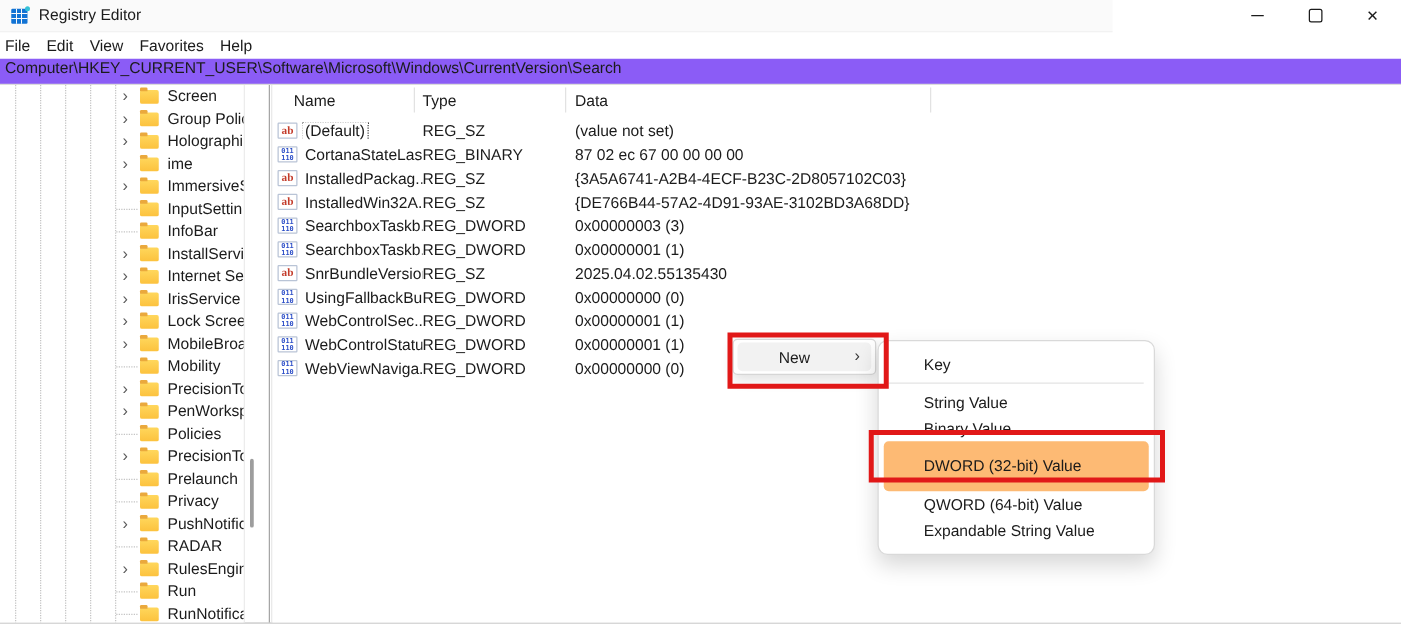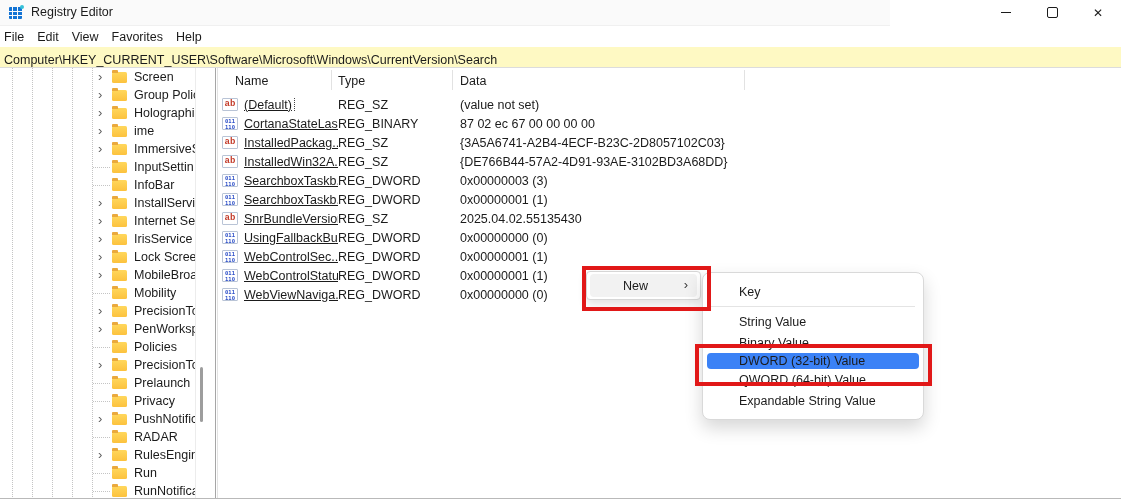--- a/index.html
+++ b/index.html
@@ -22,56 +22,56 @@
   .appicon .dot{position:absolute;right:0;top:0;width:4px;height:4px;background:#35c1d7;border-radius:50%;}
   .title-text{position:absolute;left:31px;top:5px;}
   .wbtn{position:absolute;top:0;width:46px;height:25px;display:flex;align-items:center;justify-content:center;}
   .wbtn.min{left:983px;} .wbtn.max{left:1029px;} .wbtn.close{left:1075px;font-size:12px;}
   .glyph-min{display:block;width:10px;height:1px;background:#1b1b1b;}
   .glyph-max{display:block;width:9px;height:9px;border:1px solid #1b1b1b;border-radius:2px;}
   
   .menubar{position:absolute;left:0;top:26px;width:1118px;height:21px;background:#fff;display:flex;align-items:center;padding-left:4px;box-sizing:border-box;}
   .menubar span{margin-right:13px;}
   
-  .addressbar{position:absolute;left:0;top:47px;width:1121px;height:21px;background:#fef9c3;border-bottom:1px solid #dcdcdc;box-sizing:border-box;display:flex;align-items:flex-end;padding-left:4px;}
+  .addressbar{position:absolute;left:0;top:47px;width:1121px;height:21px;background:#8b5cf6;border-bottom:1px solid #dcdcdc;box-sizing:border-box;display:flex;align-items:flex-start;padding-left:4px;}
   
   .tree{position:absolute;left:0;top:68px;width:195px;height:431px;overflow:hidden;background:#fff;}
   .guide{position:absolute;top:0;bottom:0;width:0;border-left:1px dotted #c4c4c4;}
   .trow{position:relative;height:18px;}
   .chev{position:absolute;left:98px;top:1px;width:12px;font-size:13px;color:#5c5c5c;line-height:16px;}
   .conn{position:absolute;left:93px;top:9px;width:17px;border-top:1px dotted #c4c4c4;}
   .folder{position:absolute;left:112px;top:4px;width:15px;height:11px;background:linear-gradient(#ffd75c,#fcc23e);border-radius:1.5px;}
   .folder:before{content:"";position:absolute;left:0;top:-2px;width:6px;height:3px;background:#eaa93d;border-radius:1px 1px 0 0;}
   .tlabel{position:absolute;left:134px;top:2px;white-space:nowrap;}
   .vscroll-track{position:absolute;left:195px;top:68px;width:0;height:431px;border-left:1px solid #ececec;}
   .vscroll-thumb{position:absolute;left:200px;top:367px;width:3px;height:55px;background:#9d9d9d;border-radius:2px;}
   .divider{position:absolute;left:215px;top:68px;width:0;height:431px;border-left:1px solid #a6a6a6;}
   .divider2{position:absolute;left:217px;top:68px;width:0;height:431px;border-left:1px solid #e3e3e3;}
   
   .list{position:absolute;left:218px;top:68px;width:903px;height:431px;background:#fff;}
   .lheader{position:relative;height:27px;}
   .hname{position:absolute;left:5px;top:6px;margin-left:12px;} .htype{position:absolute;left:120px;top:6px;} .hdata{position:absolute;left:242px;top:6px;}
   .hline{position:absolute;top:2px;height:20px;width:0;border-left:1px solid #e2e2e2;}
   .lrow{display:flex;height:19px;align-items:center;}
   .licon{width:16px;height:13px;margin-left:4px;flex:0 0 auto;position:relative;border:1px solid #b9c4d6;border-radius:1px;background:#fff;box-sizing:border-box;text-align:center;}
-  .licon.str{color:#c33b2a;font-weight:bold;font-size:9px;line-height:11px;font-family:Liberation Mono, monospace;}
+  .licon.str{color:#c33b2a;font-weight:bold;font-size:9px;line-height:11px;font-family:Liberation Serif, serif;}
   .licon.bin{color:#2d4fc8;font-size:5.5px;line-height:5.5px;font-family:"DejaVu Sans Mono",monospace;font-weight:bold;padding-top:1px;}
-  .lname{margin-left:4px;width:96px;flex:0 0 auto;white-space:nowrap;overflow:hidden;text-decoration:underline;}
+  .lname{margin-left:4px;width:96px;flex:0 0 auto;white-space:nowrap;overflow:hidden;}
   .lname .nm{padding:0 2px;}
   .lname .nm.focus{outline:1px dotted #444;}
   .ltype{width:122px;flex:0 0 auto;white-space:nowrap;}
   .ldata{flex:1;white-space:nowrap;overflow:hidden;}
   
   .menu-new{position:absolute;left:586px;top:271px;width:115px;height:29px;background:#fff;border:1px solid #d6d6d6;border-radius:4px;box-shadow:0 4px 10px rgba(0,0,0,.12);box-sizing:border-box;z-index:20;}
   .menu-new .item{position:absolute;left:3px;top:2px;right:3px;bottom:2px;background:#f2f2f2;border-radius:4px;display:flex;align-items:center;}
   .menu-new .item .lbl{padding-left:33px;}
   .menu-new .item .arr{position:absolute;right:9px;top:3px;font-size:13px;color:#3a3a3a;}
   .submenu{position:absolute;left:702px;top:272px;width:222px;background:#fff;border:1px solid #d9d9d9;border-radius:8px;box-shadow:0 8px 18px rgba(0,0,0,.16);box-sizing:border-box;padding:8px 0;z-index:20;}
   .submenu .sitem{height:21px;display:flex;align-items:center;margin:0 4px;padding-left:32px;border-radius:4px;}
-  .submenu .sitem.hl{height:16px;background:#3b82f6;text-align:right;}
+  .submenu .sitem.hl{height:40px;background:#fdba74;text-align:right;}
   .submenu .sep{height:1px;background:#e4e4e4;margin:4px 8px;}
   
   .redbox{position:absolute;border:4px solid #e11818;z-index:40;}
   .redbox.b1{left:582px;top:266px;width:121px;height:37px;}
   .redbox.b2{left:695px;top:344px;width:229px;height:34px;}
 </style>
 </head>
 <body>
 
 <div id="win">

